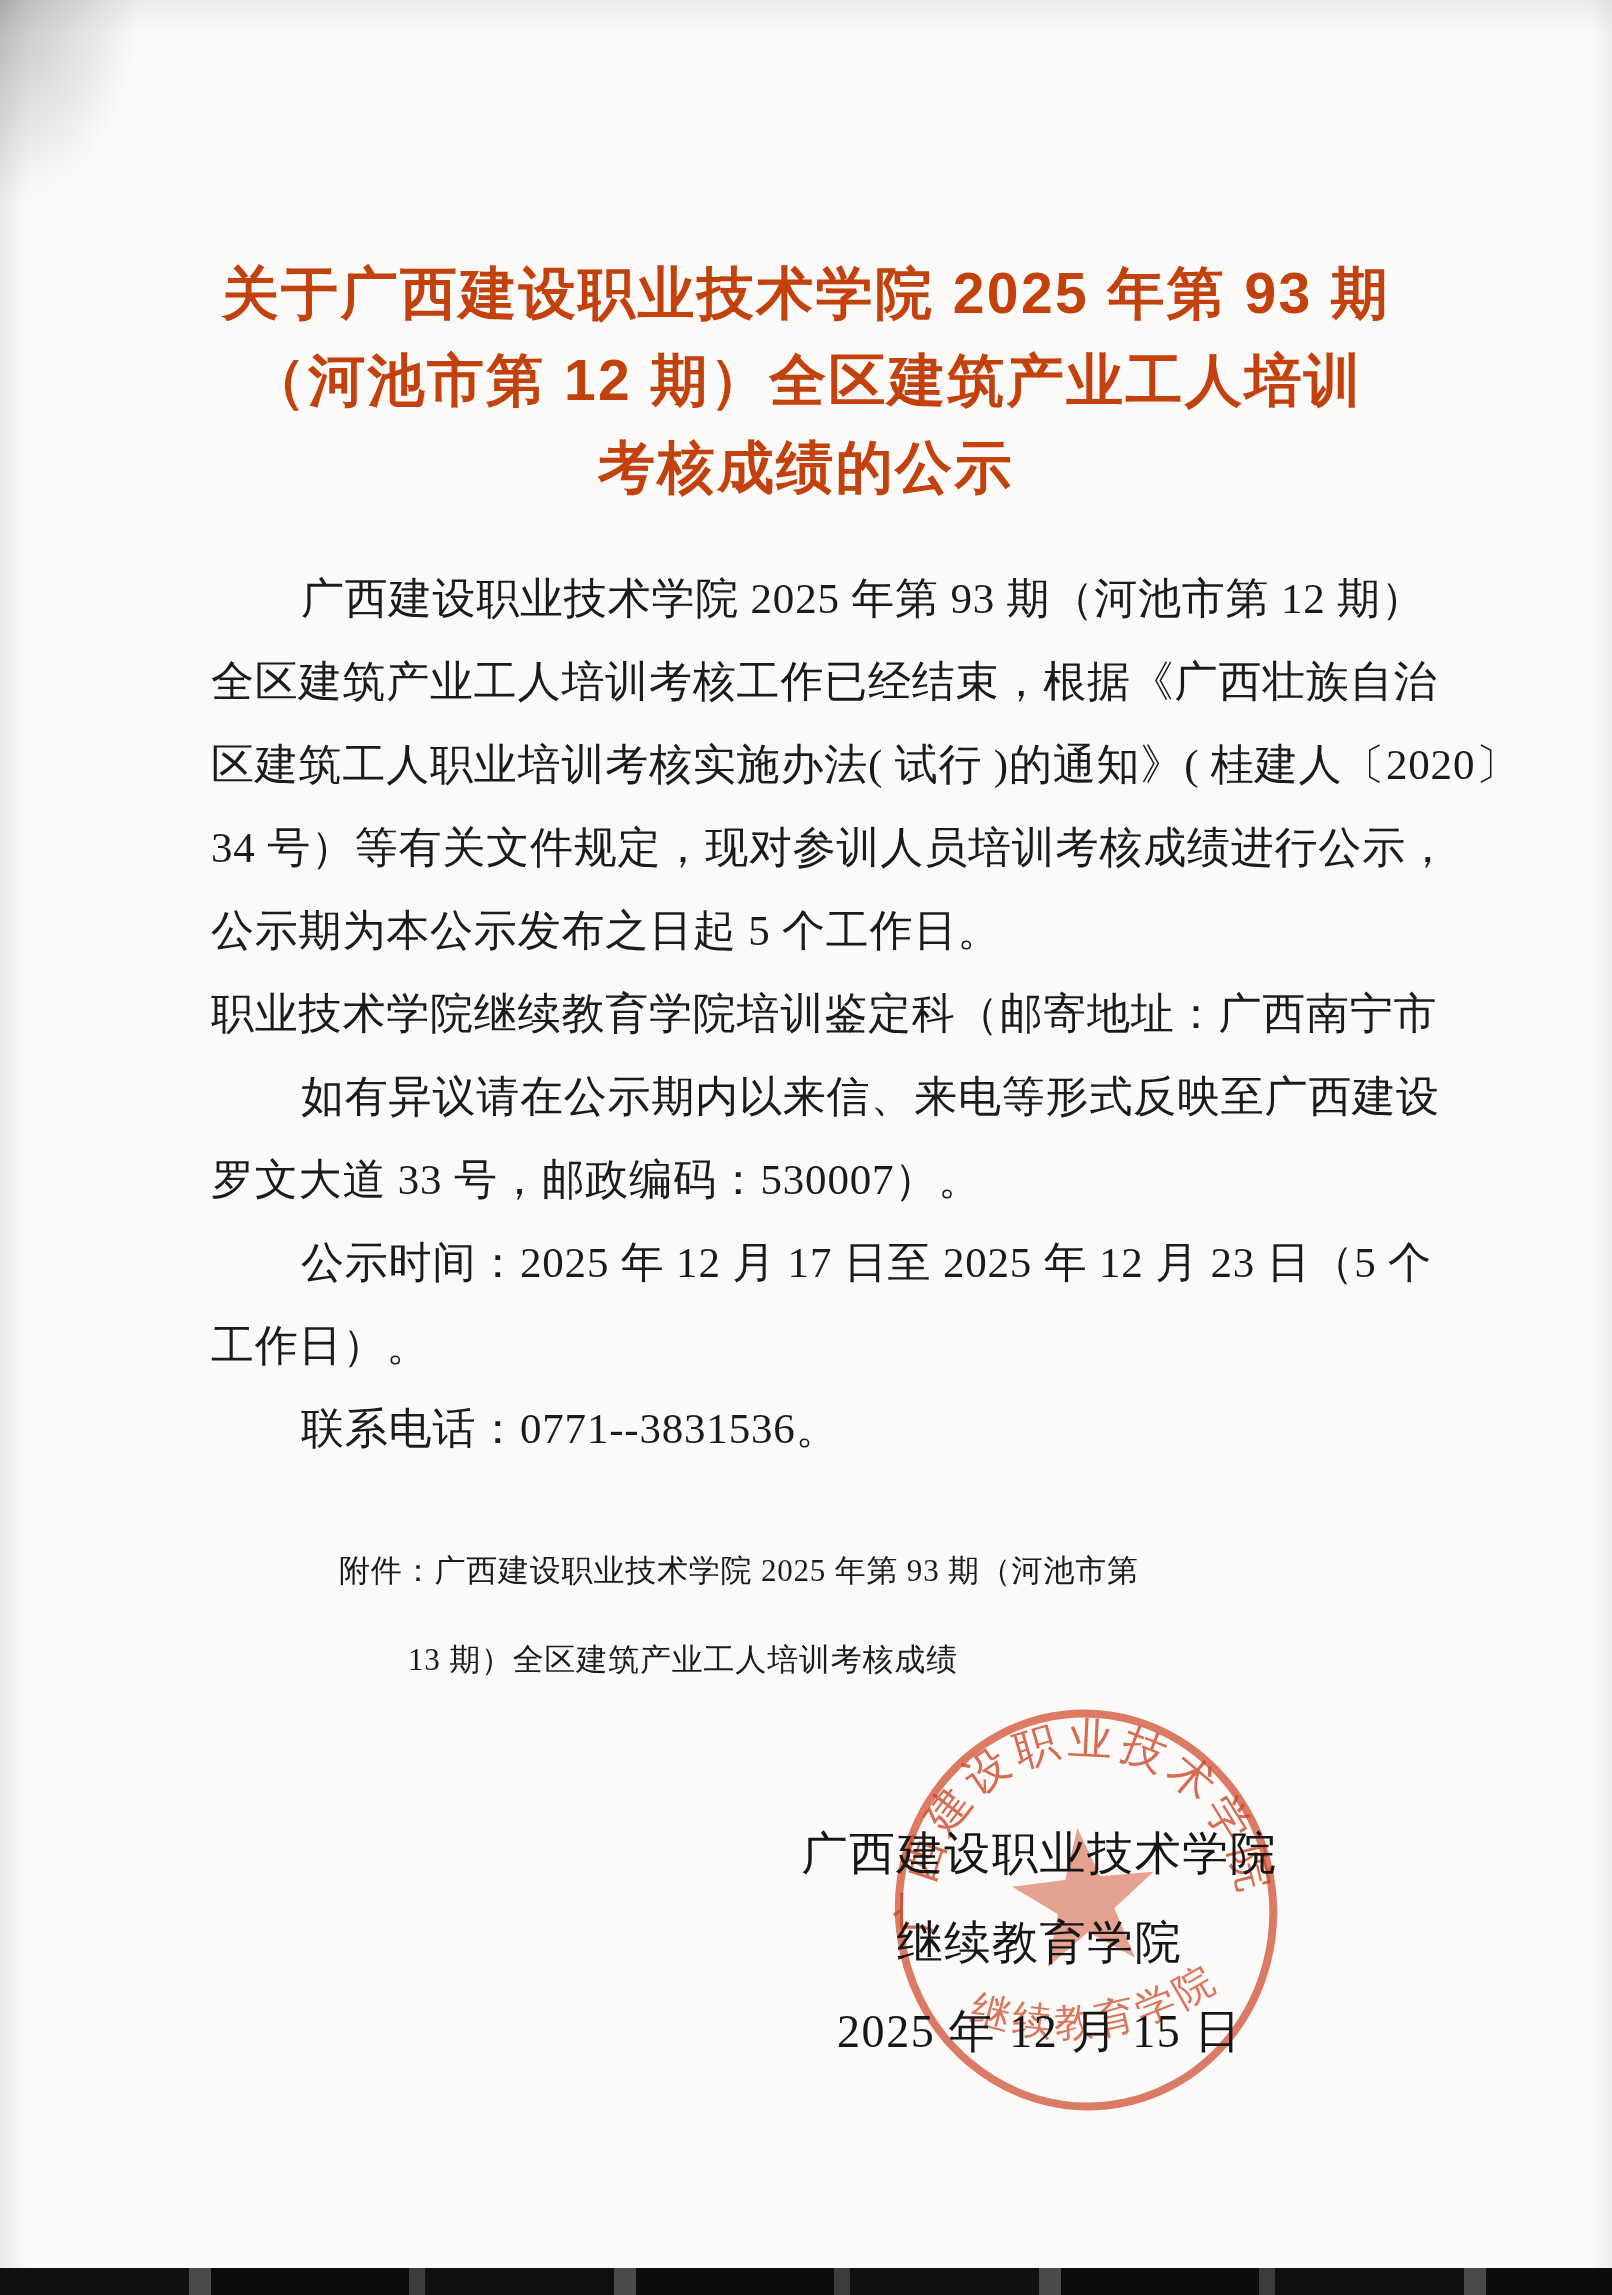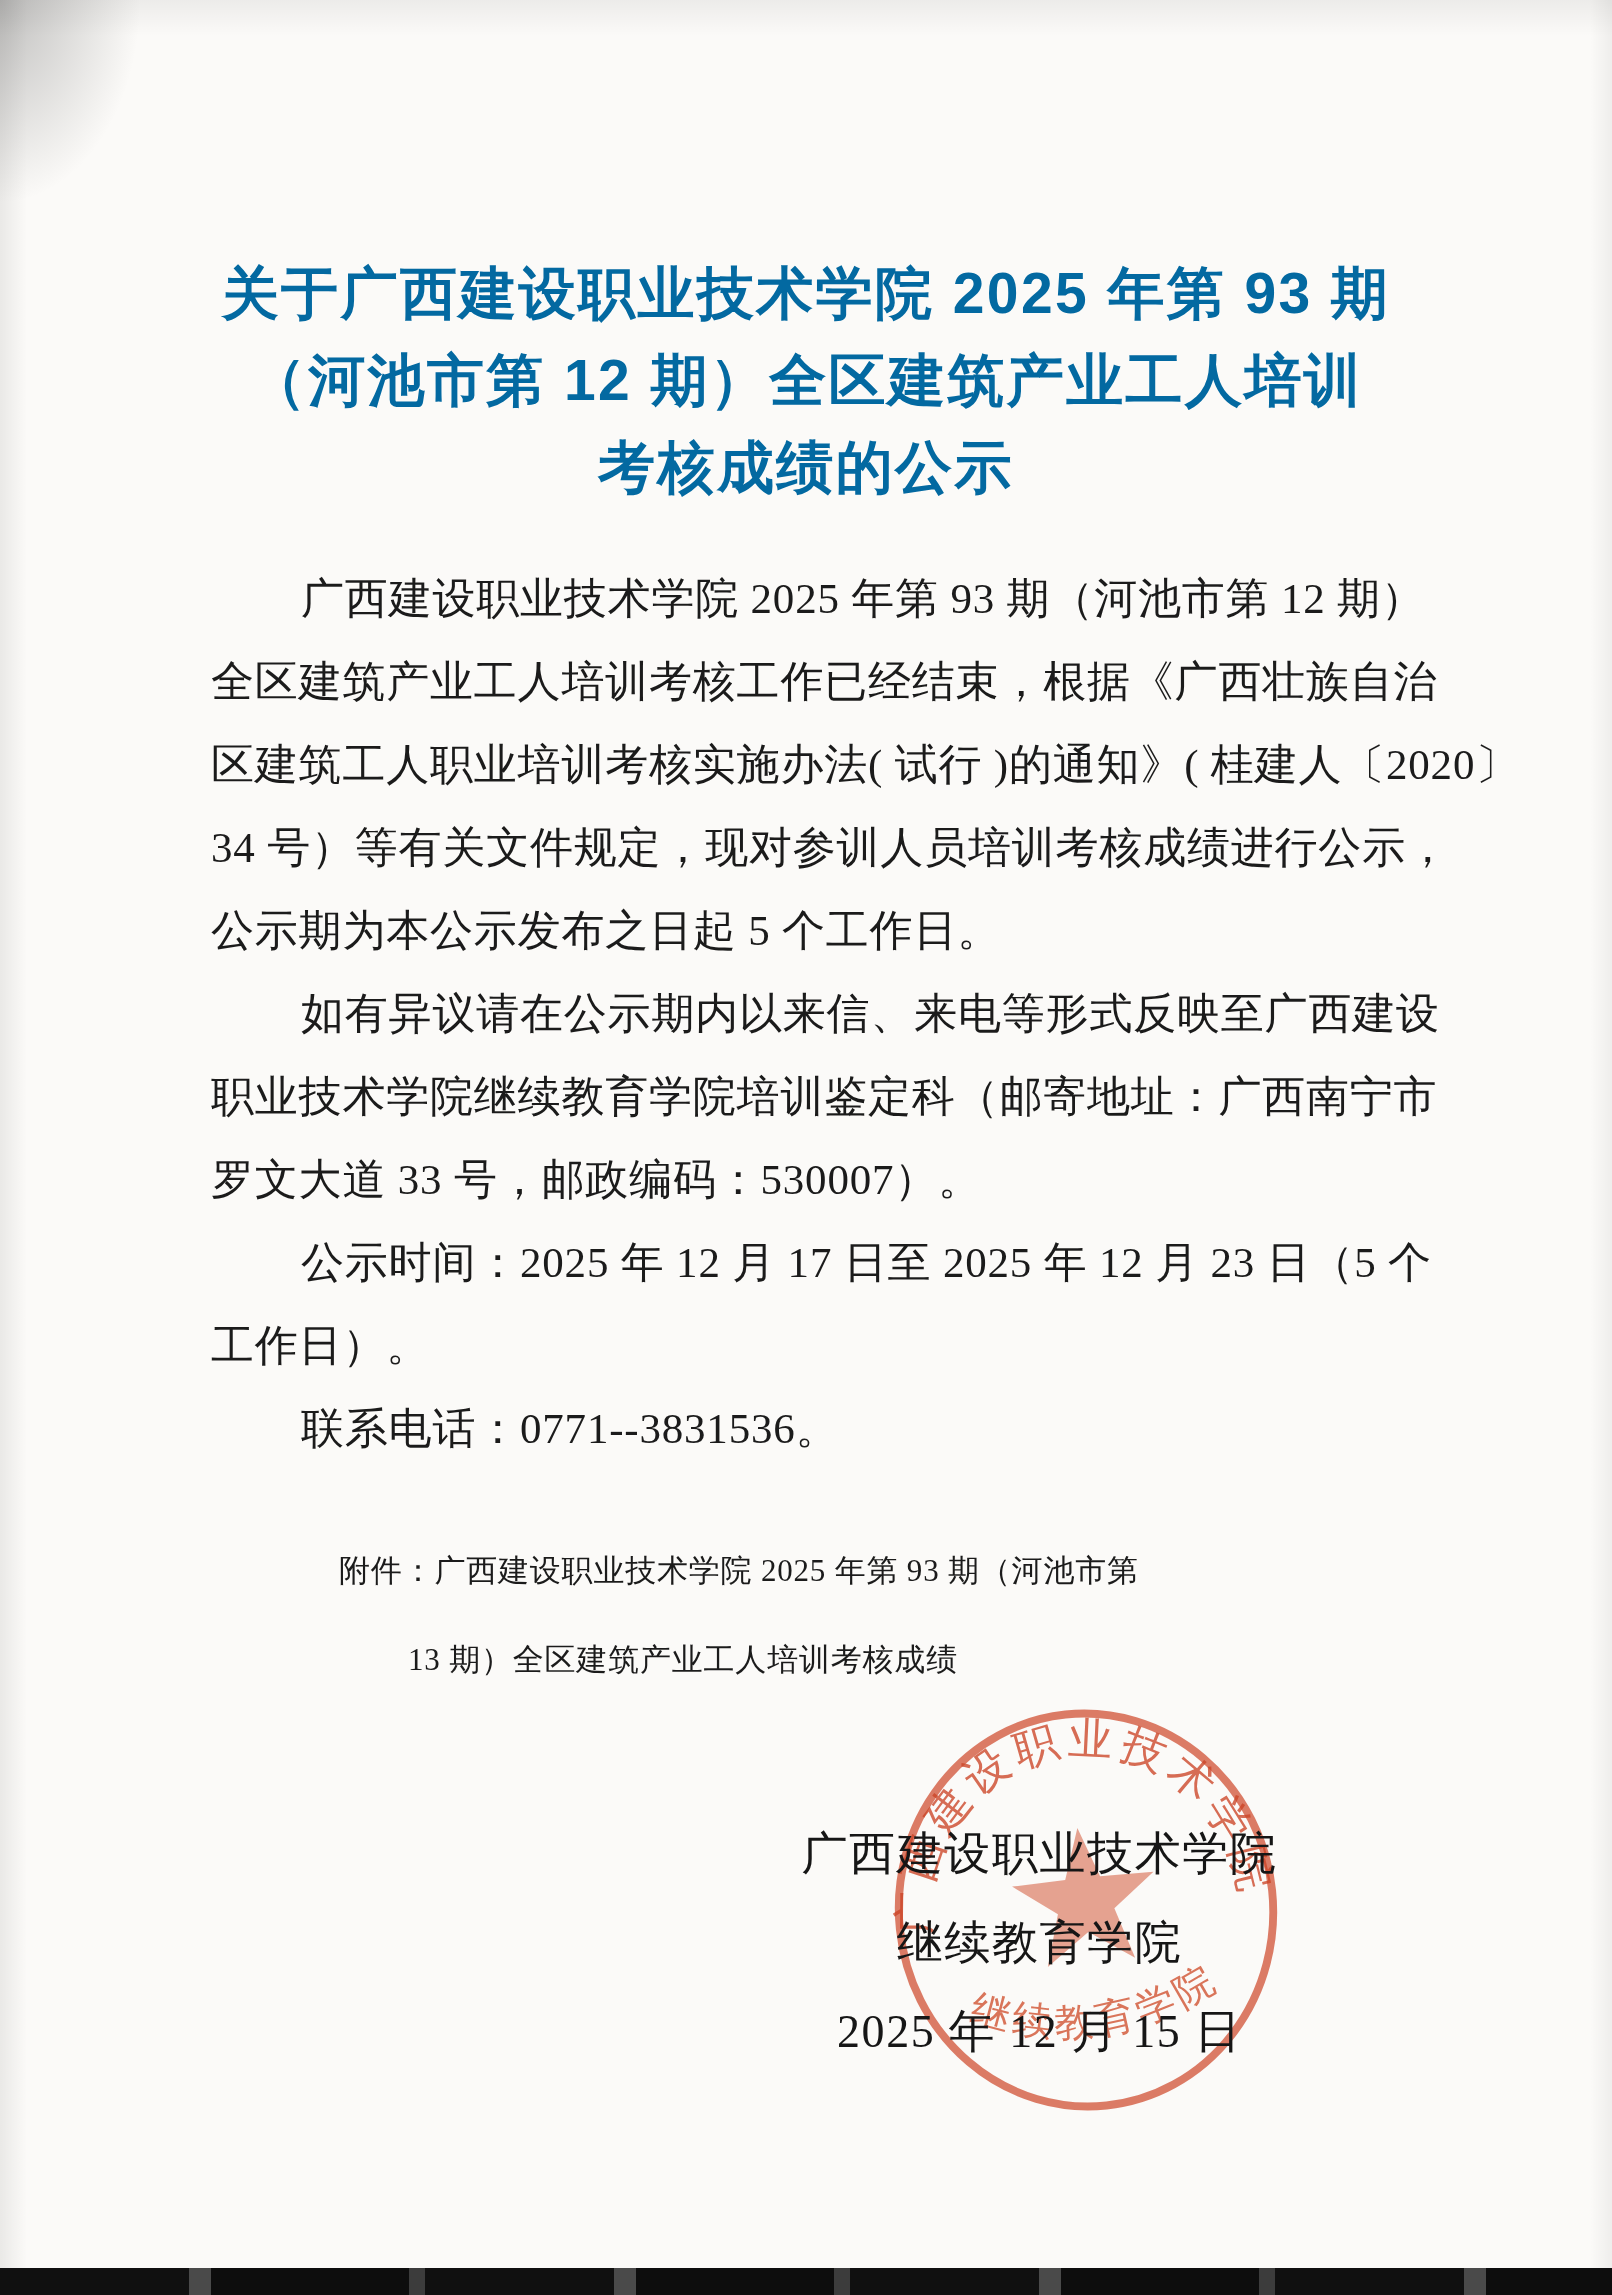--- a/index.html
+++ b/index.html
@@ -50,21 +50,21 @@
   .title {
     position: absolute;
     left: 0; right: 0;
     top: 250px;
     text-align: center;
     font-family: "Liberation Sans", "DejaVu Sans", sans-serif;
     font-weight: 700;
     font-size: 57px;
     line-height: 87px;
     letter-spacing: 2.4px;
-    color: #0369a1;
+    color: #c2410c;
   }
   .title .t-line { white-space: nowrap; }
 
   .body-text {
     position: absolute;
     left: 211px;
     width: 1204px;
     top: 557px;
     font-size: 43px;
     line-height: 83px;
@@ -127,22 +127,22 @@
       <div class="t-line">考核成绩的公示</div>
     </div>
 
   <div class="body-text">
 
   <div class="b-line indent">广西建设职业技术学院 2025 年第 93 期（河池市第 12 期）</div>
       <div class="b-line">全区建筑产业工人培训考核工作已经结束，根据《广西壮族自治</div>
       <div class="b-line">区建筑工人职业培训考核实施办法( 试行 )的通知》( 桂建人〔2020〕</div>
       <div class="b-line">34 号）等有关文件规定，现对参训人员培训考核成绩进行公示，</div>
       <div class="b-line">公示期为本公示发布之日起 5 个工作日。</div>
+      <div class="b-line">职业技术学院继续教育学院培训鉴定科（邮寄地址：广西南宁市</div>
       <div class="b-line indent">如有异议请在公示期内以来信、来电等形式反映至广西建设</div>
-      <div class="b-line">职业技术学院继续教育学院培训鉴定科（邮寄地址：广西南宁市</div>
       <div class="b-line">罗文大道 33 号，邮政编码：530007）。</div>
       <div class="b-line indent">公示时间：2025 年 12 月 17 日至 2025 年 12 月 23 日（5 个</div>
       <div class="b-line">工作日）。</div>
       <div class="b-line indent">联系电话：0771--3831536。</div>
     </div>
 
   <div class="attachment">
 
   <div class="a-line att-1">附件：广西建设职业技术学院 2025 年第 93 期（河池市第</div>
       <div class="a-line att-2">13 期）全区建筑产业工人培训考核成绩</div>

